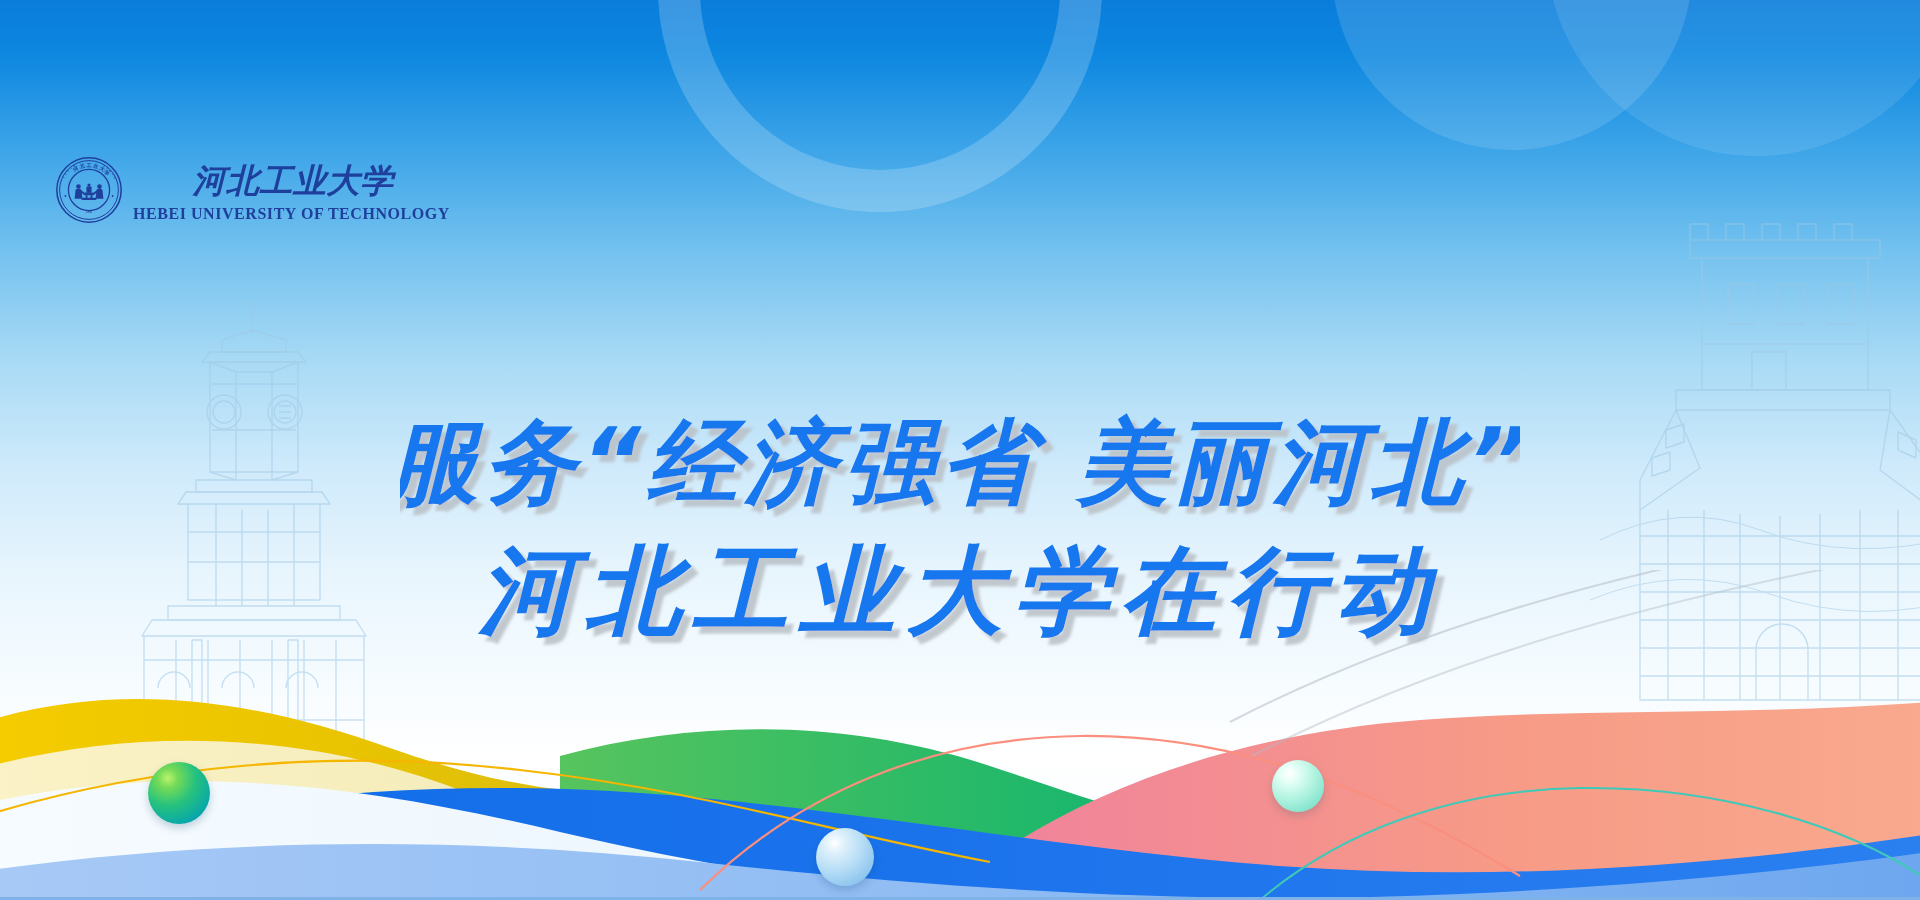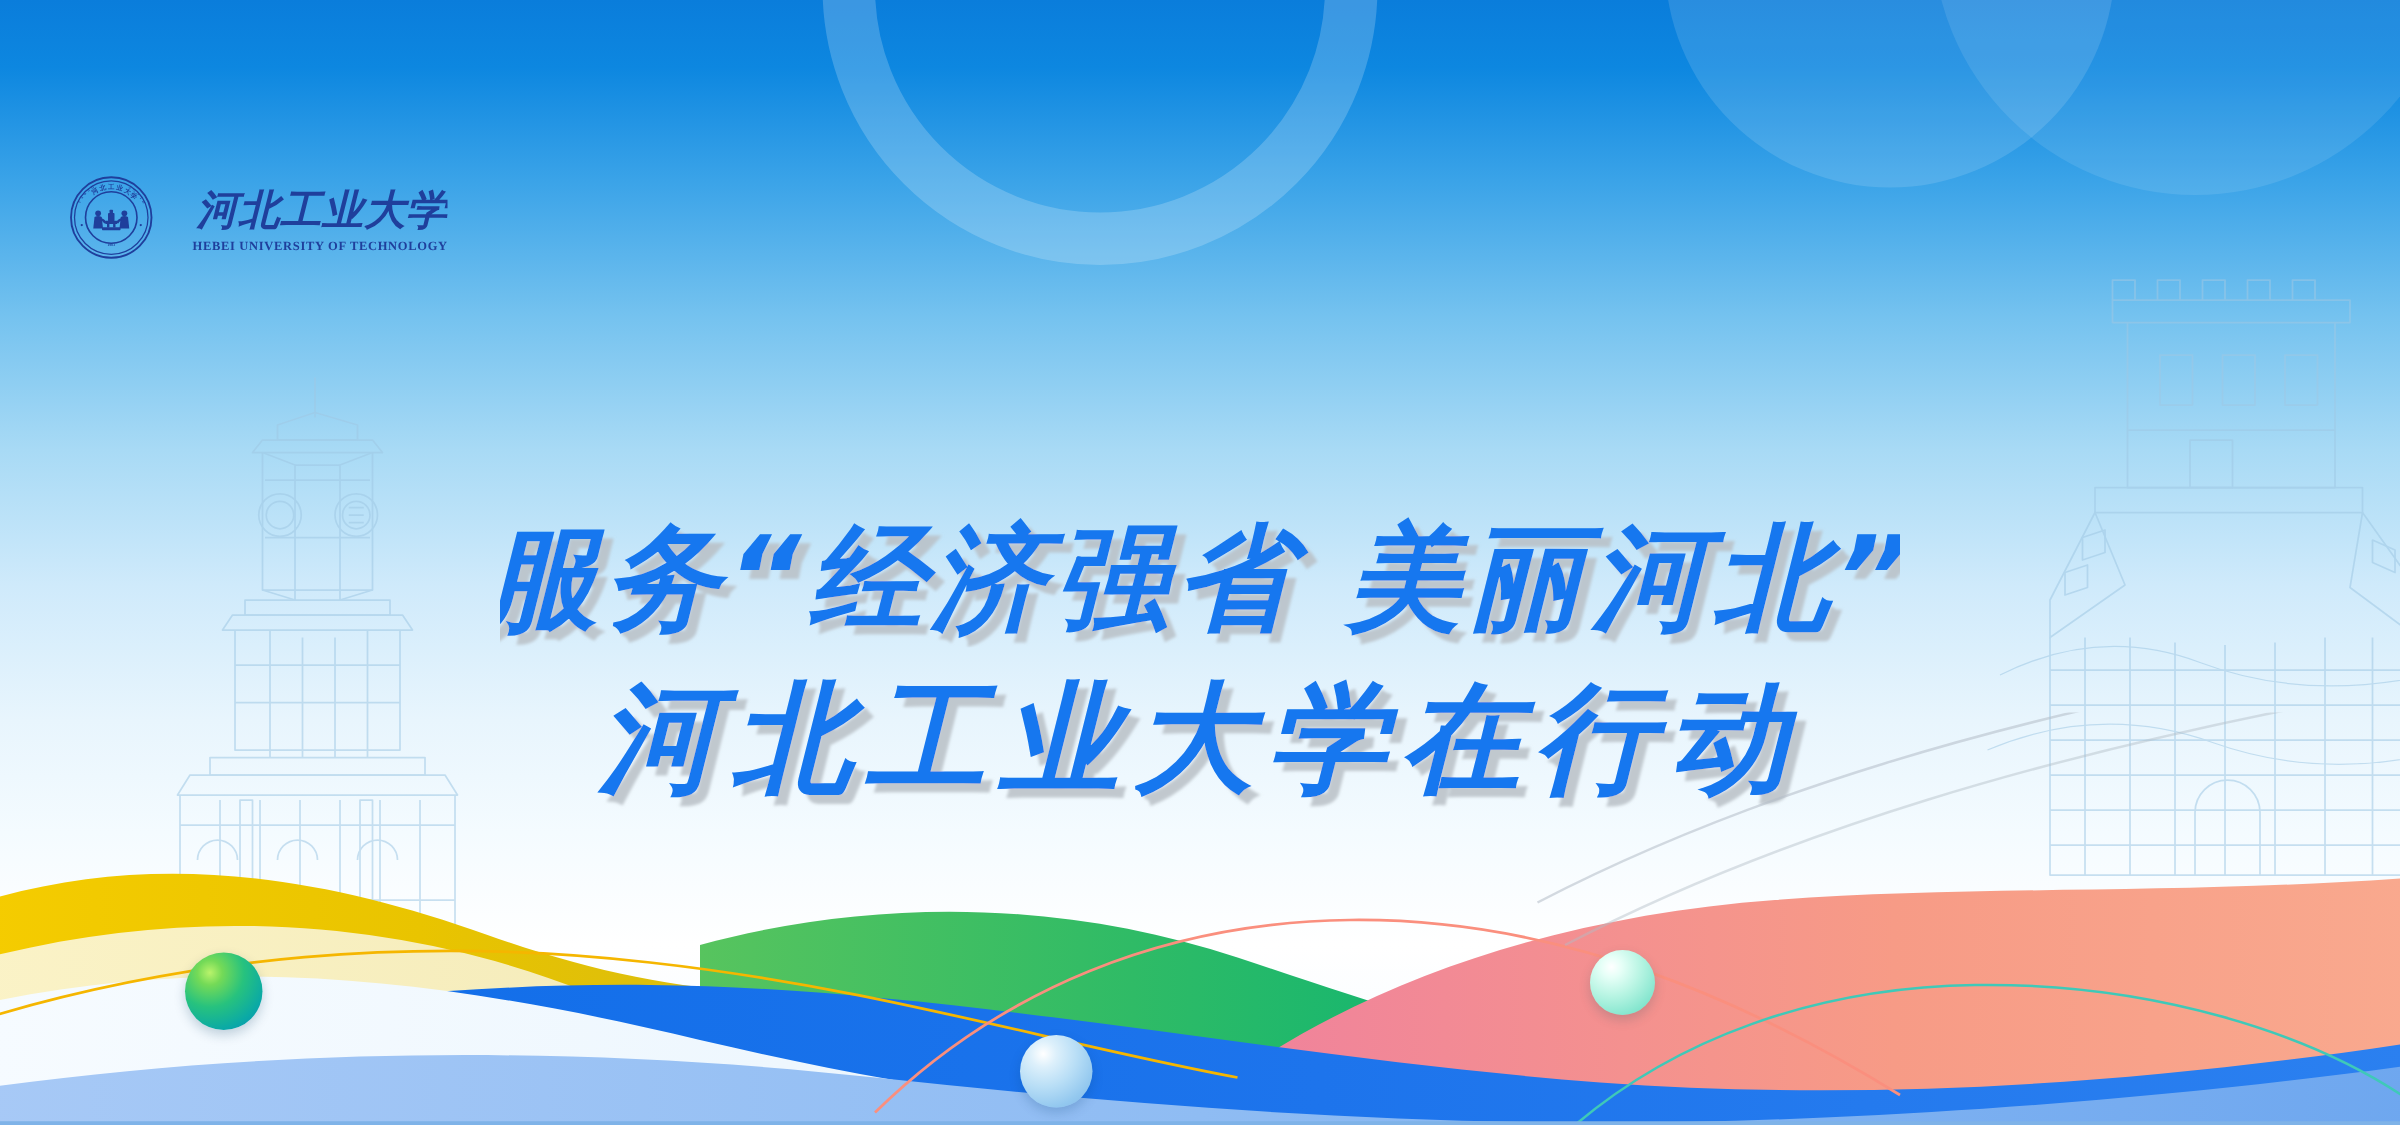--- a/index.html
+++ b/index.html
@@ -39,30 +39,30 @@
     background:rgba(255,255,255,0.10);
   }
 
   
   .watermark{position:absolute;pointer-events:none;opacity:.55;}
   #watermark-tower{left:40px;top:300px;width:420px;height:480px;}
   #watermark-greatwall{left:1580px;top:180px;width:400px;height:560px;}
 
   
   #logo{
-    position:absolute;left:55px;top:140px;
-    display:flex;align-items:center;gap:29px;
+    position:absolute;left:55px;top:156px;
+    display:flex;align-items:center;gap:8px;
   }
   #logo-seal{width:68px;height:68px;flex:none;}
   #logo-text{display:flex;flex-direction:column;gap:3px;}
   #logo-cn{height:44px;width:auto;display:block;}
   #logo-en{
     font-family:"Liberation Serif",serif;
     font-weight:bold;
-    font-size:10px;
+    font-size:16px;
     letter-spacing:.55px;
     color:#1f3f9c;
     white-space:nowrap;
     margin-left:2px;
   }
 
   
   #headline{
     position:absolute;left:0;right:0;top:408px;
     text-align:center;

